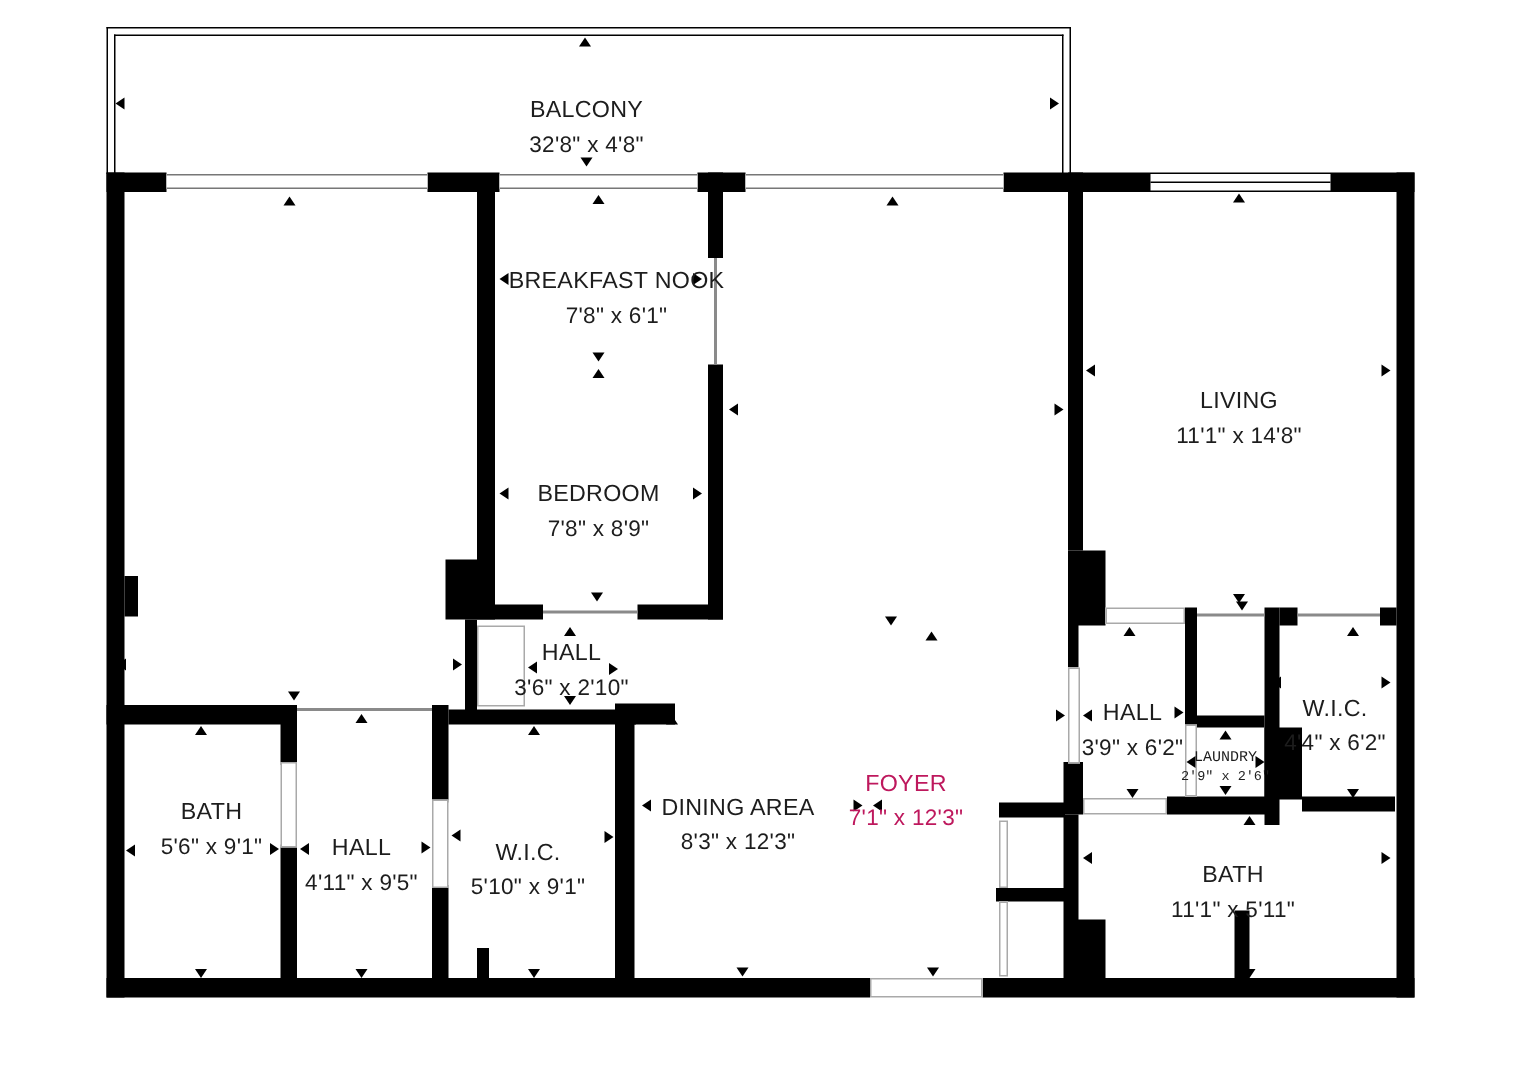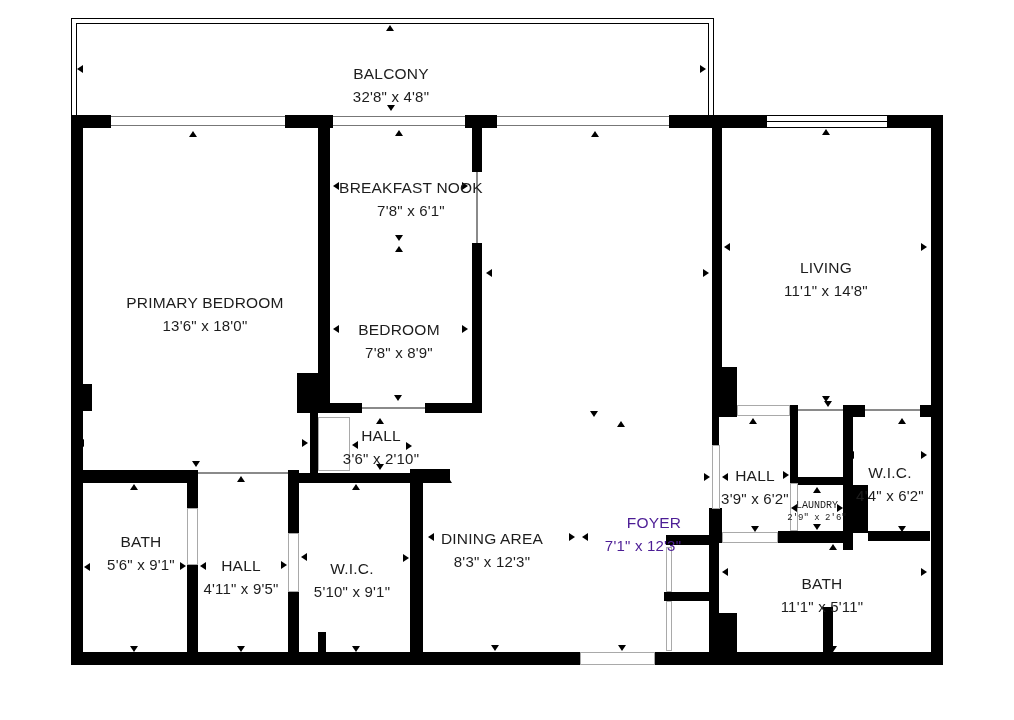--- a/index.html
+++ b/index.html
@@ -164,45 +164,41 @@
     <div class="marker left" style="left: 851px; top: 455px;"></div>
     <div class="marker right" style="left: 924px; top: 455px;"></div>
     <div class="marker up" style="left: 833px; top: 547px;"></div>
     <div class="marker down" style="left: 833px; top: 649px;"></div>
     <div class="marker left" style="left: 725px; top: 572px;"></div>
     <div class="marker right" style="left: 924px; top: 572px;"></div>
     <div class="room-label" style="left: 391px; top: 85px; color: rgb(29, 29, 29);">
       <div class="room-name">BALCONY</div>
       <div class="room-dims">32'8" x 4'8"</div>
     </div>
-    <div class="room-label" style="left: 205px; top: 314px; color: rgb(29, 29, 29);">
-      <div class="room-name">PRIMARY BEDROOM</div>
-      <div class="room-dims">13'6" x 18'0"</div>
-    </div>
     <div class="room-label" style="left: 399px; top: 199px; color: rgb(29, 29, 29); margin-left: 12px;">
       <div class="room-name">BREAKFAST NOOK</div>
       <div class="room-dims">7'8" x 6'1"</div>
     </div>
     <div class="room-label" style="left: 399px; top: 341px; color: rgb(29, 29, 29);">
       <div class="room-name">BEDROOM</div>
       <div class="room-dims">7'8" x 8'9"</div>
     </div>
     <div class="room-label" style="left: 826px; top: 279px; color: rgb(29, 29, 29);">
       <div class="room-name">LIVING</div>
       <div class="room-dims">11'1" x 14'8"</div>
     </div>
     <div class="room-label" style="left: 381px; top: 447px; color: rgb(29, 29, 29);">
       <div class="room-name">HALL</div>
       <div class="room-dims">3'6" x 2'10"</div>
     </div>
     <div class="room-label" style="left: 492px; top: 550px; color: rgb(29, 29, 29);">
       <div class="room-name">DINING AREA</div>
       <div class="room-dims">8'3" x 12'3"</div>
     </div>
-    <div class="room-label" style="left: 643px; top: 534px; color: #4c1d95; text-align: right;">
+    <div class="room-label" style="left: 604px; top: 534px; color: #be185d;">
       <div class="room-name">FOYER</div>
       <div class="room-dims">7'1" x 12'3"</div>
     </div>
     <div class="room-label" style="left: 141px; top: 553px; color: rgb(29, 29, 29);">
       <div class="room-name">BATH</div>
       <div class="room-dims">5'6" x 9'1"</div>
     </div>
     <div class="room-label" style="left: 241px; top: 577px; color: rgb(29, 29, 29);">
       <div class="room-name">HALL</div>
       <div class="room-dims">4'11" x 9'5"</div>

